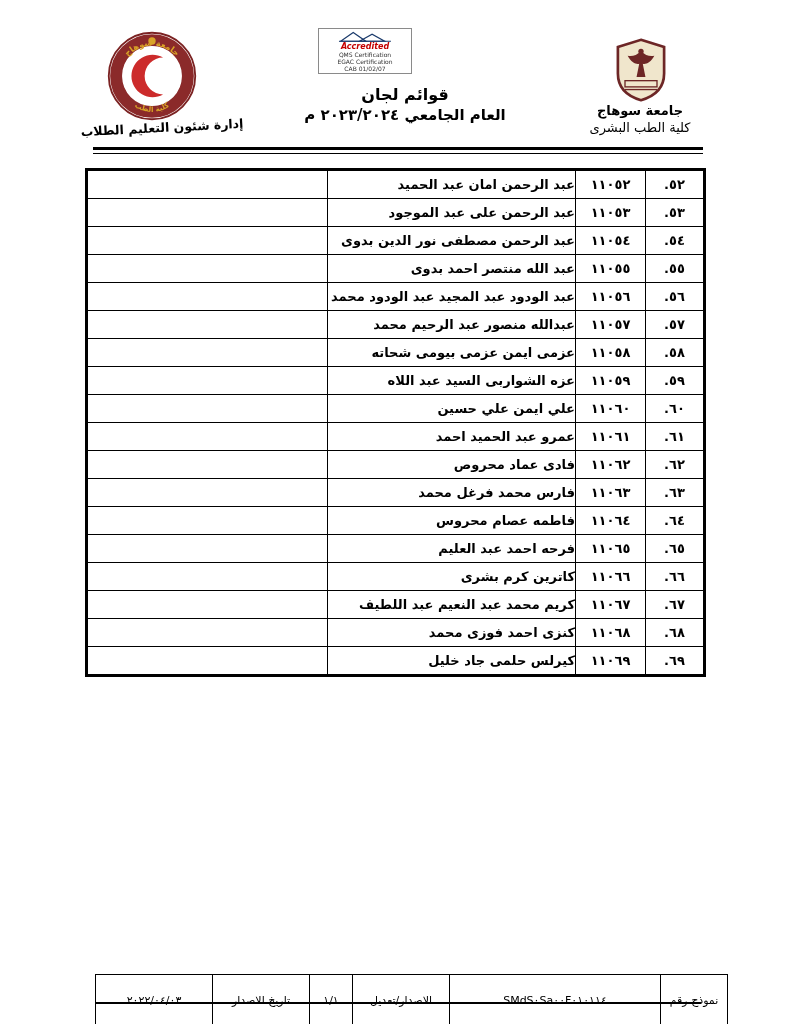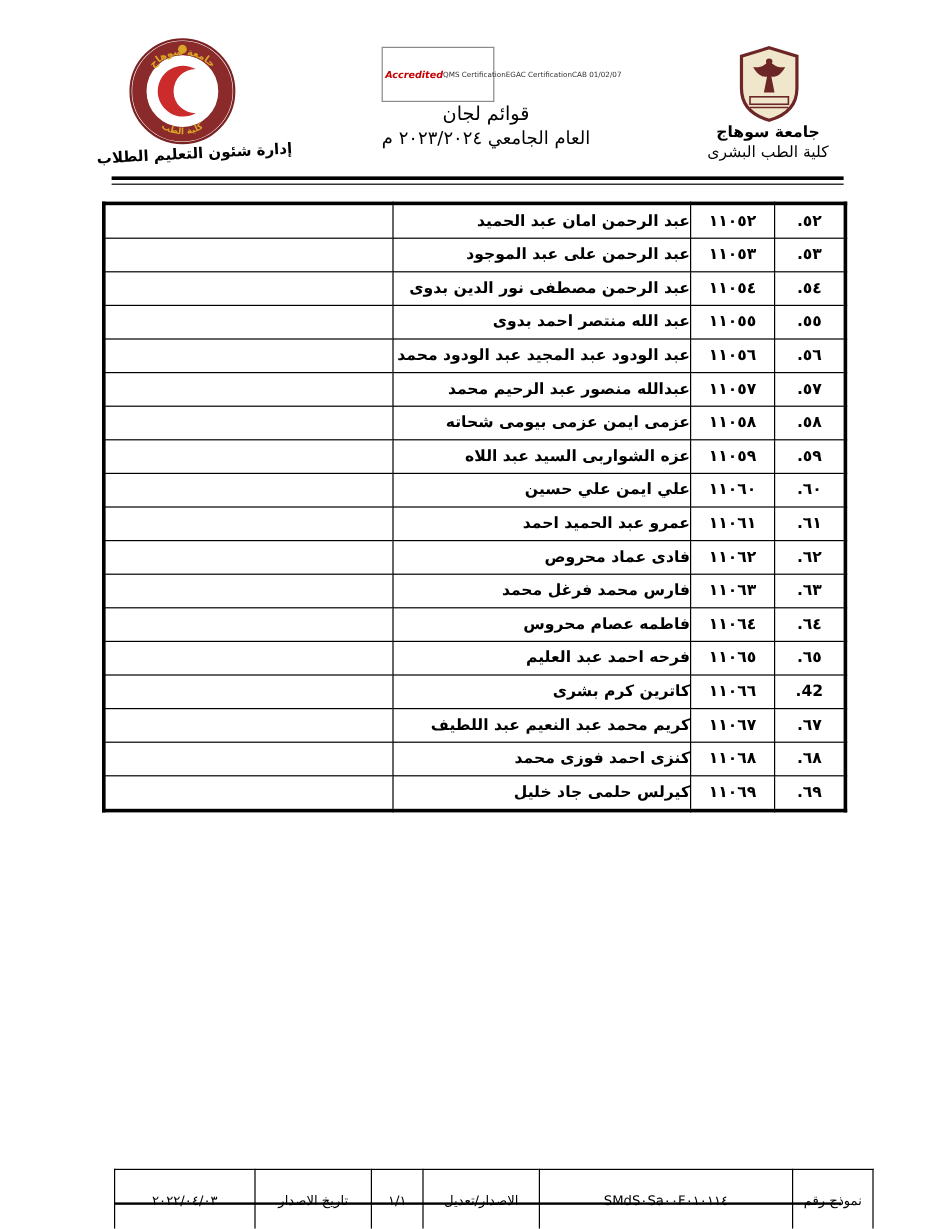--- a/index.html
+++ b/index.html
@@ -11,33 +11,33 @@
   .uni-text{position:absolute;left:578px;top:102px;width:124px;text-align:center;direction:rtl;}
   .uni-text .l1{font-size:13px;font-weight:bold;line-height:17px;}
   .uni-text .l2{font-size:13px;font-weight:normal;line-height:17px;}
 
   .seal{position:absolute;left:106px;top:30px;width:92px;height:92px;}
   .dept-label{
     position:absolute;left:62px;top:120px;width:200px;text-align:center;direction:rtl;
     font-size:12.5px;font-weight:bold;transform:rotate(-3deg);
   }
 
-  .badge{position:absolute;top:39px;background:#fff;border:1px solid #8a8a8a;
-    display:flex;flex-direction:row;align-items:center;justify-content:flex-start;
+  .badge{position:absolute;top:28px;background:#fff;border:1px solid #8a8a8a;
+    display:flex;flex-direction:column;align-items:center;justify-content:flex-start;
     box-sizing:border-box;padding:2px 2px 1px;}
   .badge.egac{left:318px;width:94px;height:46px;}
   .badge.aja{left:426px;width:80px;height:46px;border-color:#4a7ab5;}
   .badge .accr{color:#c40000;font-weight:bold;font-style:italic;font-size:8px;line-height:9px;}
   .badge .tiny{font-size:6px;line-height:7px;color:#333;white-space:nowrap;}
   .badge .tiny.blue{color:#1a3a6b;}
   .aja-row{display:flex;align-items:center;gap:3px;}
   .aja-name{font-size:13px;font-weight:bold;font-style:italic;color:#1a3a6b;}
 
   .titles{position:absolute;left:295px;top:84px;width:220px;text-align:center;direction:rtl;}
-  .titles .t{font-weight:normal;}
+  .titles .t{font-weight:bold;}
   .titles .t1{font-size:16px;line-height:21px;}
   .titles .t2{font-size:15px;line-height:20px;}
   .titles .t3{font-size:15px;line-height:21px;}
 
   .rule-a{position:absolute;left:93px;top:147px;width:610px;border-top:3px solid #000;}
   .rule-b{position:absolute;left:93px;top:153px;width:610px;border-top:1px solid #000;}
 
   
   table.students{
     position:absolute;left:85px;top:168px;width:621px;
@@ -208,21 +208,21 @@
           <td class="c-name">فاطمه عصام محروس</td>
           <td class="c-empty"></td>
         </tr>
         <tr>
           <td class="c-no">٦٥.</td>
           <td class="c-id">١١٠٦٥</td>
           <td class="c-name">فرحه احمد عبد العليم</td>
           <td class="c-empty"></td>
         </tr>
         <tr>
-          <td class="c-no">42.</td>
+          <td class="c-no">٦٦.</td>
           <td class="c-id">١١٠٦٦</td>
           <td class="c-name">كاترين كرم بشرى</td>
           <td class="c-empty"></td>
         </tr>
         <tr>
           <td class="c-no">٦٧.</td>
           <td class="c-id">١١٠٦٧</td>
           <td class="c-name">كريم محمد عبد النعيم عبد اللطيف</td>
           <td class="c-empty"></td>
         </tr>

